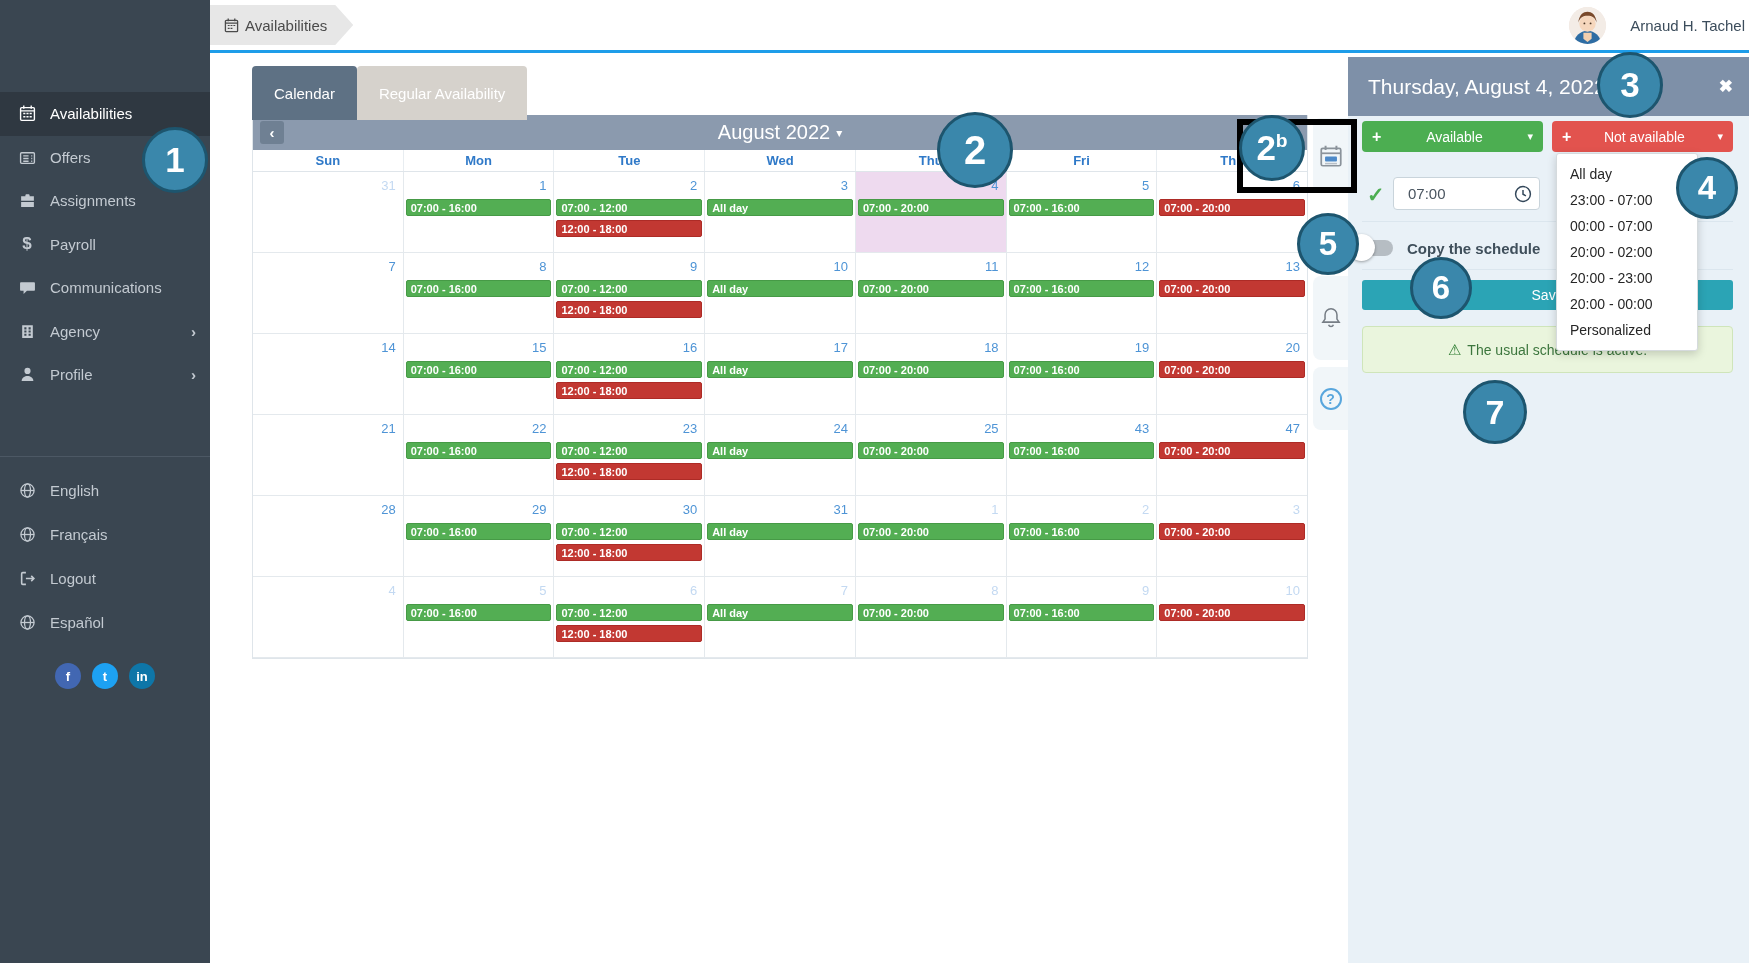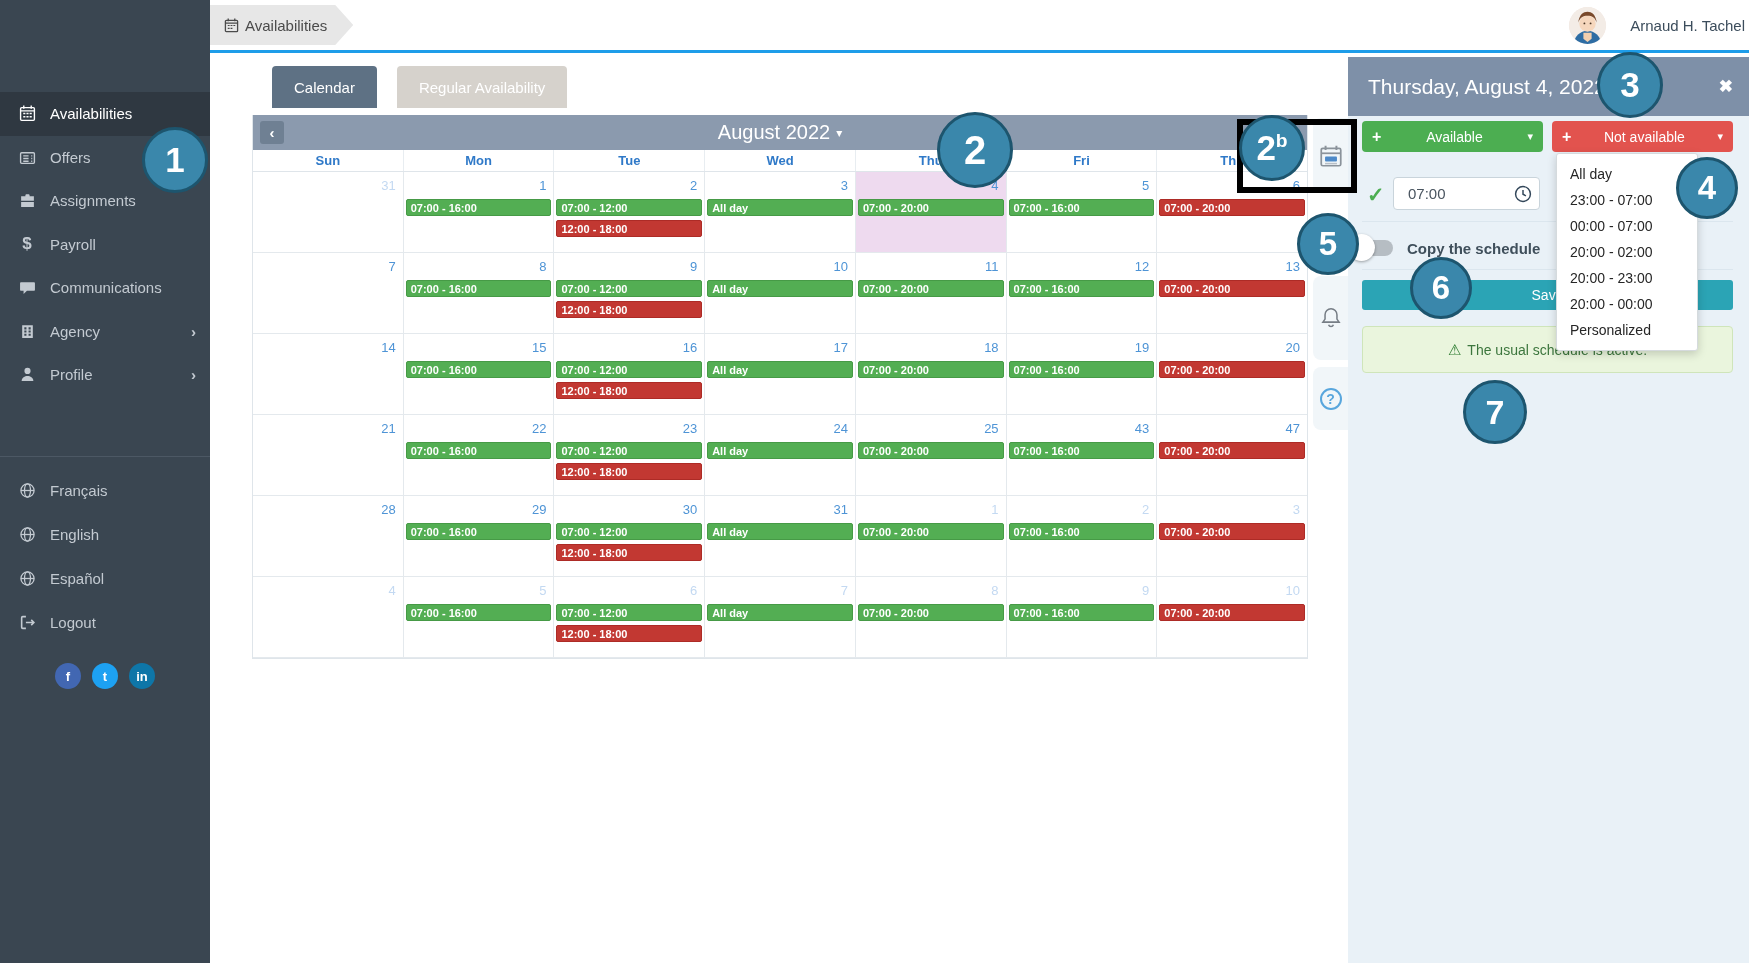--- a/index.html
+++ b/index.html
@@ -32,21 +32,21 @@
   .topbar { position:absolute; left:210px; top:0; width:1539px; height:50px; background:#fff; z-index:4; }
   .blue-line { position:absolute; left:210px; top:50px; width:1539px; height:3px; background:#1e9de9; z-index:4; }
   .breadcrumb { position:absolute; left:0; top:5px; height:40px; background:#e7e7e7; display:flex; align-items:center; padding:0 26px 0 14px; color:#4b4b4b; font-size:15px; clip-path:polygon(0 0, calc(100% - 18px) 0, 100% 50%, calc(100% - 18px) 100%, 0 100%); cursor:pointer; }
   .breadcrumb svg { width:15px; height:15px; margin-right:6px; }
   .userbox { position:absolute; right:4px; top:4px; height:42px; display:flex; align-items:center; gap:24px; cursor:pointer; }
   .avatar { width:37px; height:37px; border-radius:50%; overflow:hidden; background:#f1e6df; }
   .username { font-size:15px; color:#3c4d5c; }
 
   
   .tabs { position:absolute; left:252px; top:66px; display:flex; z-index:3; }
-  .tab { height:42px; display:flex; align-items:center; padding:0 22px; font-size:15px; color:#fff; border-radius:4px 4px 0 0; cursor:pointer;margin-left:20px; }
+  .tab { height:54px; display:flex; align-items:center; padding:0 22px; font-size:15px; color:#fff; border-radius:4px 4px 0 0; cursor:pointer; }
   .tab.active { background:#5e7184; }
   .tab.inactive { background:#d6d2cc; }
 
   
   .cal { position:absolute; left:252px; top:115px; width:1056px; z-index:2; border:1px solid #dfe5ea; border-top:none; }
   .cal-head { position:relative; height:35px; background:#8b9aae; display:flex; align-items:center; justify-content:center; }
   .cal-prev { position:absolute; left:7px; top:6px; width:24px; height:23px; background:#6f8093; border-radius:3px; color:#fff; font-size:15px; font-weight:700; display:flex; align-items:center; justify-content:center; cursor:pointer; }
   .cal-title { color:#fff; font-size:20px; font-weight:400; cursor:pointer; }
   .cal-caret { color:#fff; font-size:12px; margin-left:6px; }
   .cal-days { display:flex; height:22px; background:#fff; border-bottom:1px solid #dfe5ea; }
@@ -168,50 +168,50 @@
     <div class="side-divider"></div>
     <nav class="side-menu2" id="side-menu2">
         <div class="side-item">
           <span class="s-ico">
             <svg viewBox="0 0 16 16" fill="none" stroke="currentColor" stroke-width="1.2">
               <circle cx="8" cy="8" r="6.2"></circle>
               <ellipse cx="8" cy="8" rx="2.8" ry="6.2"></ellipse>
               <path d="M1.8 8h12.4"></path>
             </svg>
           </span>
-          <span class="s-lbl">Français</span>
+          <span class="s-lbl">English</span>
         </div>
         <div class="side-item">
           <span class="s-ico">
             <svg viewBox="0 0 16 16" fill="none" stroke="currentColor" stroke-width="1.2">
               <circle cx="8" cy="8" r="6.2"></circle>
               <ellipse cx="8" cy="8" rx="2.8" ry="6.2"></ellipse>
               <path d="M1.8 8h12.4"></path>
             </svg>
           </span>
-          <span class="s-lbl">English</span>
+          <span class="s-lbl">Français</span>
+        </div>
+        <div class="side-item">
+          <span class="s-ico">
+            <svg viewBox="0 0 16 16" fill="none" stroke="currentColor" stroke-width="1.5">
+              <path d="M6.5 2.5h-3a1 1 0 0 0-1 1v9a1 1 0 0 0 1 1h3"></path>
+              <path d="M6.5 8H14M11.5 5.5L14 8l-2.5 2.5"></path>
+            </svg>
+          </span>
+          <span class="s-lbl">Logout</span>
         </div>
         <div class="side-item">
           <span class="s-ico">
             <svg viewBox="0 0 16 16" fill="none" stroke="currentColor" stroke-width="1.2">
               <circle cx="8" cy="8" r="6.2"></circle>
               <ellipse cx="8" cy="8" rx="2.8" ry="6.2"></ellipse>
               <path d="M1.8 8h12.4"></path>
             </svg>
           </span>
           <span class="s-lbl">Español</span>
-        </div>
-        <div class="side-item">
-          <span class="s-ico">
-            <svg viewBox="0 0 16 16" fill="none" stroke="currentColor" stroke-width="1.5">
-              <path d="M6.5 2.5h-3a1 1 0 0 0-1 1v9a1 1 0 0 0 1 1h3"></path>
-              <path d="M6.5 8H14M11.5 5.5L14 8l-2.5 2.5"></path>
-            </svg>
-          </span>
-          <span class="s-lbl">Logout</span>
         </div>
       </nav>
     <div class="side-social" id="side-social">
         <span class="soc" style="background: rgb(66, 103, 178);">f</span>
         <span class="soc" style="background: rgb(29, 161, 242);">t</span>
         <span class="soc" style="background: rgb(14, 118, 168);">in</span>
       </div>
   </aside>
 
   <header class="topbar">

